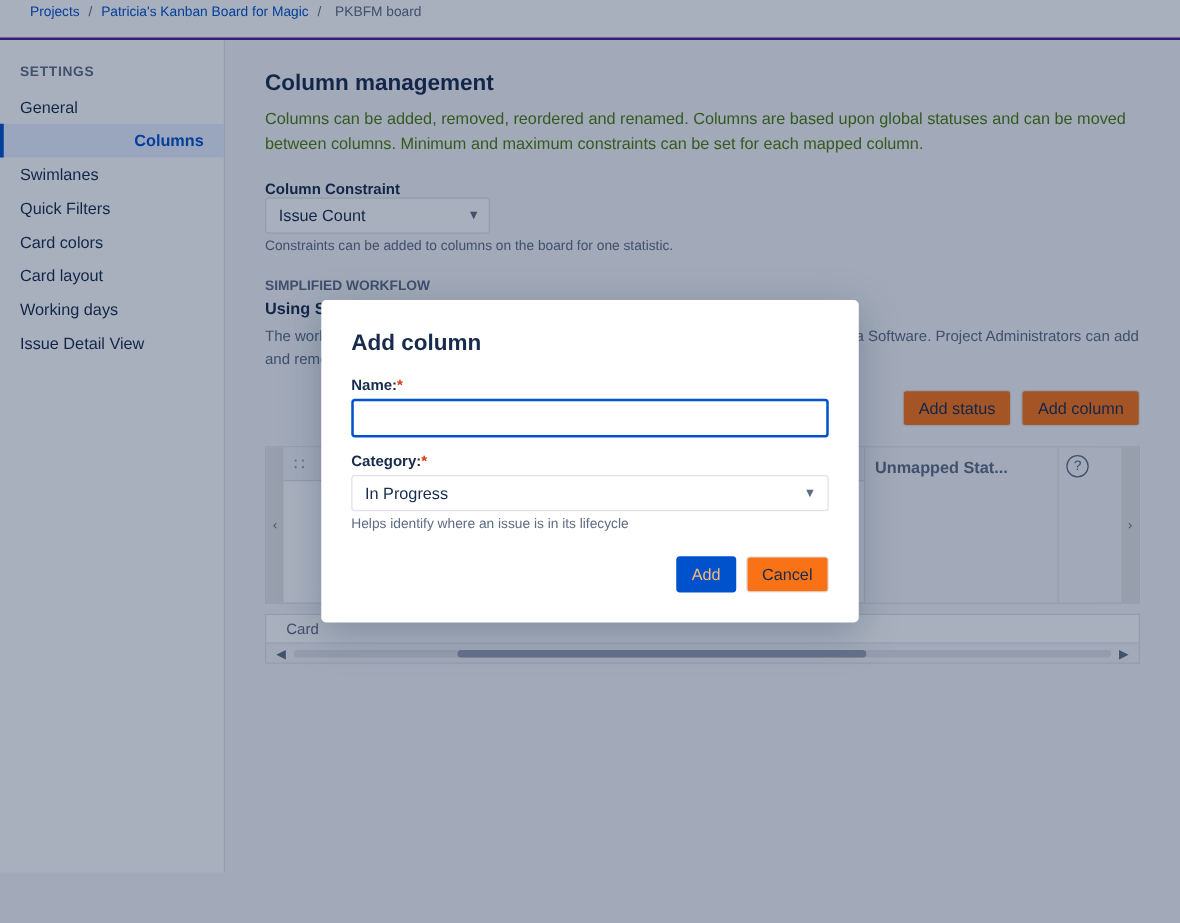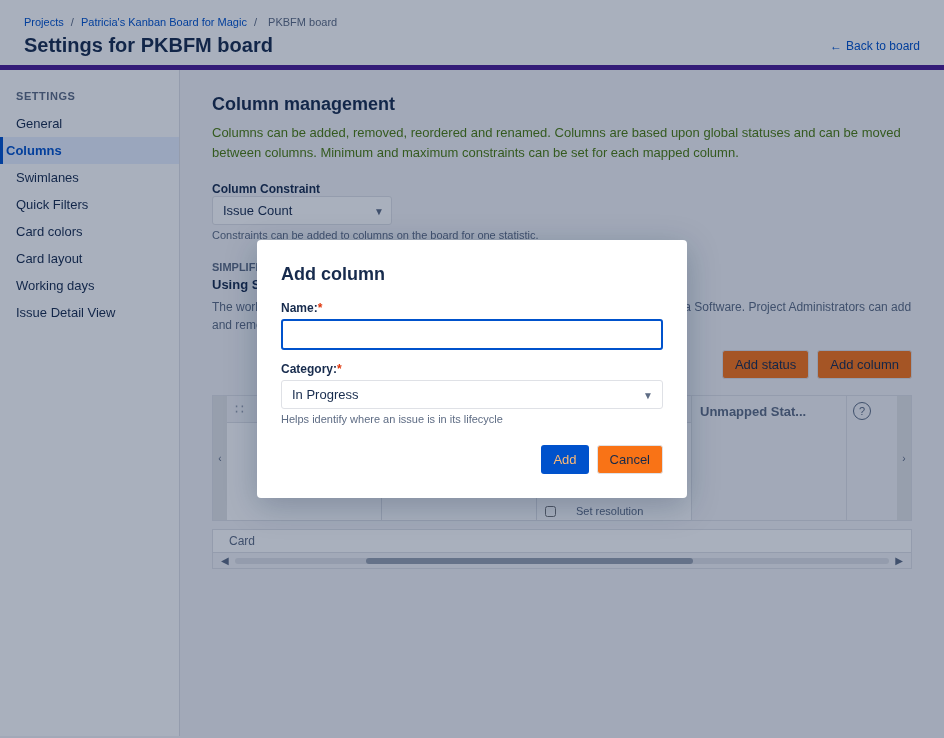--- a/index.html
+++ b/index.html
@@ -9,22 +9,22 @@
       background: #f4f5f7;
       color: #172b4d;
       width: 944px;
       height: 738px;
       overflow: hidden;
     }
 
     
     .top-header {
       background: #fff;
-      padding: 16px 24px 8px;
-      border-bottom: 5px solid #4c1d95;
+      padding: 4px 24px 8px;
+      border-bottom: 2px solid #4c1d95;
     }
     .breadcrumb {
       font-size: 11px;
       color: #5e6c84;
       margin-bottom: 6px;
     }
     .breadcrumb a { color: #0052cc; text-decoration: none; }
     .breadcrumb span { margin: 0 4px; }
     .page-title-row {
       display: flex;
@@ -72,21 +72,22 @@
       font-size: 13px;
       color: #172b4d;
       cursor: pointer;
       display: block;
     }
     .sidebar-item.active {
       background: #e9f0ff;
       color: #0052cc;
       font-weight: 600;
       border-left: 3px solid #0052cc;
-      padding-left: 3px;
+      padding-left: 24px;
+      text-align: right;
     }
 
     
     .main-content {
       flex: 1;
       overflow-y: auto;
       padding: 24px 32px;
     }
     .section-title {
       font-size: 18px;
@@ -277,27 +278,20 @@
 </head>
 <body>
 
 <div class="top-header">
   <div class="breadcrumb">
     <a>Projects</a>
     <span> / </span>
     <a>Patricia's Kanban Board for Magic</a>
     <span> / </span>
     <span>PKBFM board</span>
-  </div>
-  <div class="page-title-row">
-    <h1 class="page-title">Settings for PKBFM board</h1>
-    <a class="back-link">
-      <span>←</span>
-      <span>Back to board</span>
-    </a>
   </div>
 </div>
 
 <div class="layout">
 
   <nav class="sidebar">
     <div class="sidebar-section-label">SETTINGS</div>
     <a class="sidebar-item">General</a>
     <a class="sidebar-item active">Columns</a>
     <a class="sidebar-item">Swimlanes</a>

